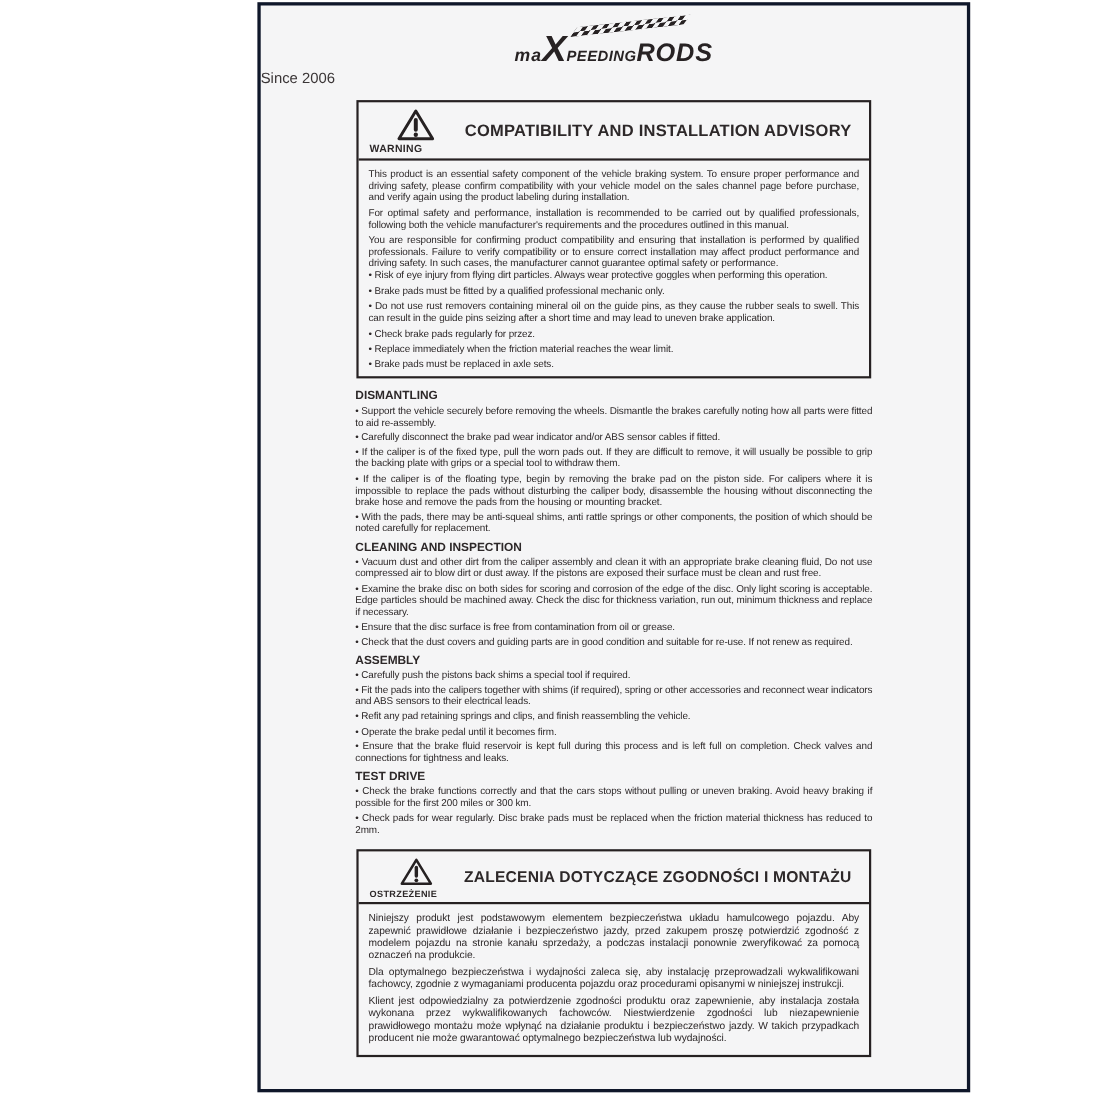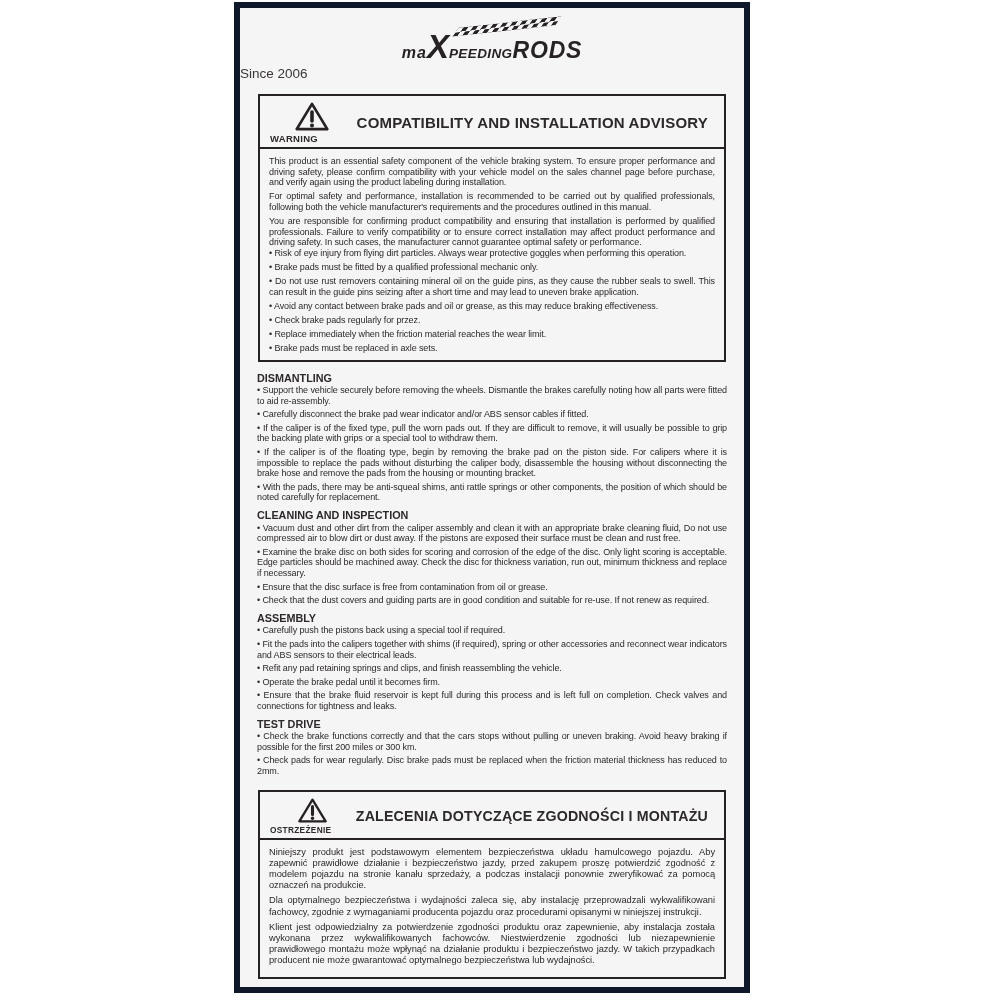--- a/index.html
+++ b/index.html
@@ -1,22 +1,22 @@
 <!DOCTYPE html>
 <html><head>
 <meta charset="utf-8">
 <style>
   html,body{margin:0;padding:0;}
   body{
     width:1000px;height:1000px;background:#ffffff;
     font-family:"Liberation Sans",sans-serif;color:#2d2829;position:relative;
   }
   .page{
-    position:absolute;left:234px;top:2px;width:516px;height:991px;
-    background:#f5f5f6;border:6px solid #0f172a;box-sizing:border-box;overflow:hidden;
+    position:absolute;left:234px;top:2px;width:648px;height:991px;
+    background:#f5f5f6;border:3px solid #0f172a;box-sizing:border-box;overflow:hidden;
   }
   
   .logo-row{margin-top:22px;text-align:center;}
   .logo{display:inline-block;position:relative;font-style:italic;color:#272223;white-space:nowrap;line-height:1;}
   .l-ma{font-size:16px;font-weight:800;letter-spacing:1px;}
   .l-x{font-size:33px;font-weight:800;}
   .l-peeding{font-size:13.5px;font-weight:700;letter-spacing:.4px;}
   .l-rods{font-size:23px;font-weight:800;letter-spacing:.8px;}
   .checker{
     position:absolute;top:-8px;left:58px;width:94px;height:9px;
@@ -76,21 +76,20 @@
 
       <p>This product is an essential safety component of the vehicle braking system. To ensure proper performance and driving safety, please confirm compatibility with your vehicle model on the sales channel page before purchase, and verify again using the product labeling during installation.</p>
           <p>For optimal safety and performance, installation is recommended to be carried out by qualified professionals, following both the vehicle manufacturer's requirements and the procedures outlined in this manual.</p>
           <p>You are responsible for confirming product compatibility and ensuring that installation is performed by qualified professionals. Failure to verify compatibility or to ensure correct installation may affect product performance and driving safety. In such cases, the manufacturer cannot guarantee optimal safety or performance.</p>
         </div>
       <div>
 
       <p class="b">Risk of eye injury from flying dirt particles. Always wear protective goggles when performing this operation.</p>
           <p class="b">Brake pads must be fitted by a qualified professional mechanic only.</p>
           <p class="b">Do not use rust removers containing mineral oil on the guide pins, as they cause the rubber seals to swell. This can result in the guide pins seizing after a short time and may lead to uneven brake application.</p>
-          <p class="b">Avoid any contact between brake pads and oil or grease, as this may reduce braking effectiveness.</p>
           <p class="b">Check brake pads regularly for przez.</p>
           <p class="b">Replace immediately when the friction material reaches the wear limit.</p>
           <p class="b">Brake pads must be replaced in axle sets.</p>
         </div>
     </div>
   </div>
 
   <div class="sections">
 
     <div>
@@ -113,21 +112,21 @@
           <p class="b">Examine the brake disc on both sides for scoring and corrosion of the edge of the disc. Only light scoring is acceptable. Edge particles should be machined away. Check the disc for thickness variation, run out, minimum thickness and replace if necessary.</p>
           <p class="b">Ensure that the disc surface is free from contamination from oil or grease.</p>
           <p class="b">Check that the dust covers and guiding parts are in good condition and suitable for re-use. If not renew as required.</p>
         </div>
     </div>
 
     <div>
       <div class="sec-h">ASSEMBLY</div>
       <div>
 
-      <p class="b">Carefully push the pistons back using a special tool if required.</p>
+      <p class="b">Carefully push the pistons back shims a special tool if required.</p>
           <p class="b">Fit the pads into the calipers together with shims (if required), spring or other accessories and reconnect wear indicators and ABS sensors to their electrical leads.</p>
           <p class="b">Refit any pad retaining springs and clips, and finish reassembling the vehicle.</p>
           <p class="b">Operate the brake pedal until it becomes firm.</p>
           <p class="b">Ensure that the brake fluid reservoir is kept full during this process and is left full on completion. Check valves and connections for tightness and leaks.</p>
         </div>
     </div>
 
     <div>
       <div class="sec-h">TEST DRIVE</div>
       <div>

